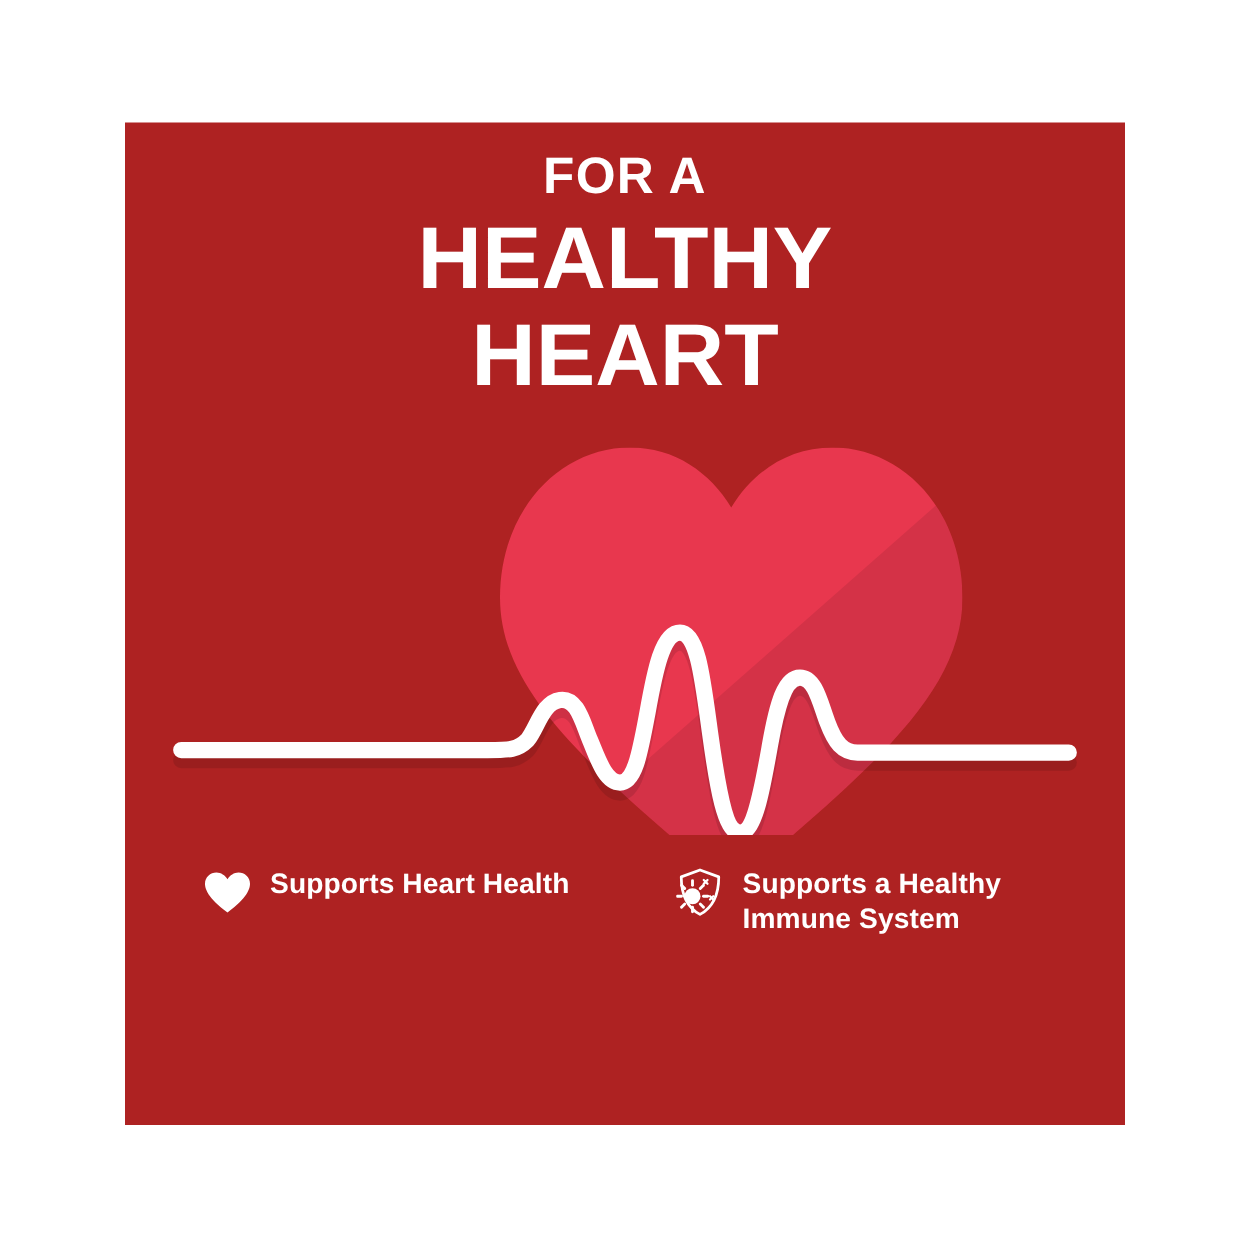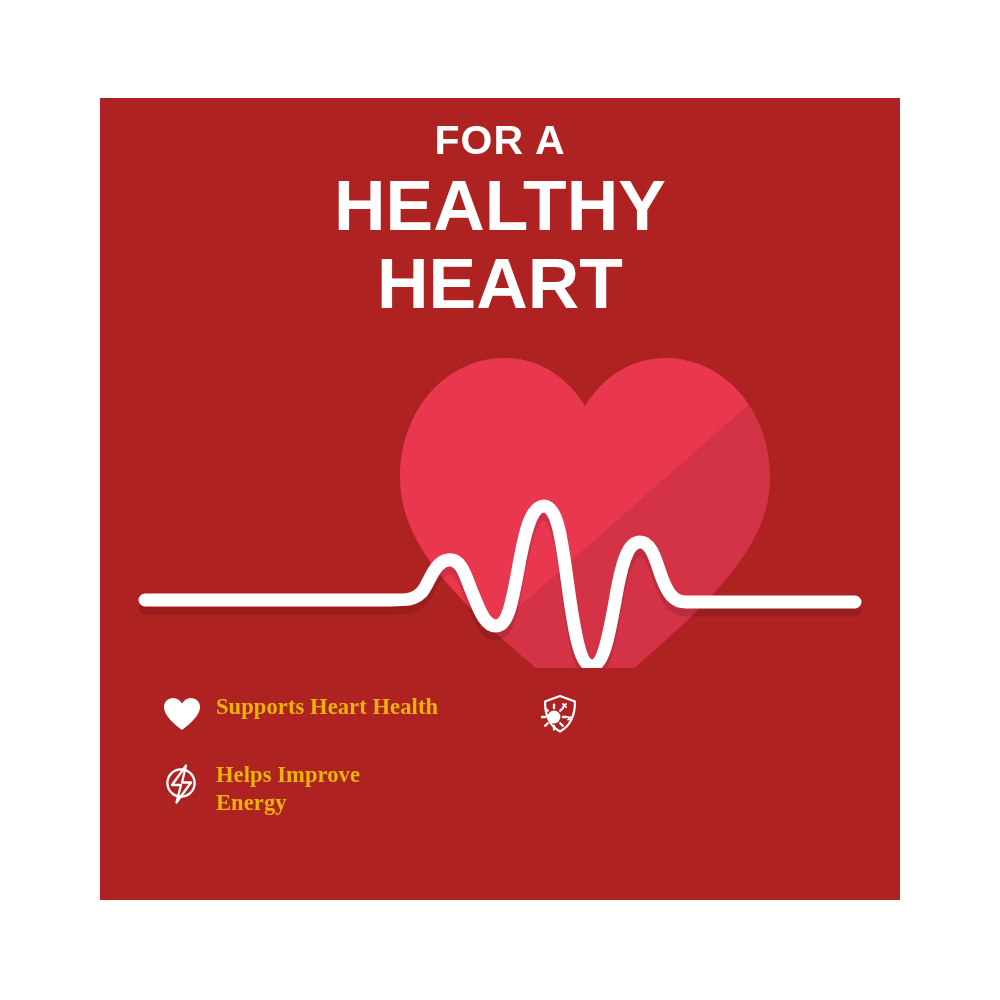--- a/index.html
+++ b/index.html
@@ -94,28 +94,27 @@
     flex: 0 0 auto;
     width: 40px;
     height: 44px;
     display: flex;
     align-items: center;
     justify-content: center;
     margin-top: 2px;
   }
   .feature-icon svg { display: block; }
   .feature-label {
-    color: #eab308;
+    color: #ffffff;
     font-size: 22.5px;
     font-weight: bold;
     line-height: 1.24;
     letter-spacing: 0.1px;
     padding-top: 3px;
     white-space: pre-line;
-    font-family: Liberation Serif, serif;
   }
   
   .feature.row2 .feature-icon { margin-top: 4px; }
 </style>
 </head>
 <body>
 
 <div id="stage">
 
   <div class="panel">
@@ -214,31 +213,21 @@
                 <path d="M4.2,23 L0.8,23"></path>
                 <path d="M21.8,23 L25.2,23"></path>
                 <path d="M6.8,16.8 L4.2,14.2"></path>
                 <path d="M19.2,29.2 L21.8,31.8"></path>
                 <path d="M19.2,16.8 L21.8,14.2"></path>
                 <path d="M6.8,29.2 L4.2,31.8"></path>
               </g>
             </g>
           </svg>
         </span>
+        <span class="feature-label">Supports a Healthy
+Immune System</span>
       </div>
 
 
-      <div class="feature row2">
-        <span class="feature-icon">
-          <svg width="40" height="42" viewBox="0 0 40 42" xmlns="http://www.w3.org/2000/svg">
-            <g fill="none" stroke="#ffffff" stroke-width="2.3" stroke-linecap="round" stroke-linejoin="round">
-              <circle cx="19" cy="20" r="13.6"></circle>
-              <path d="M24,2.5 L10,22 L19,22 L14.5,39.5 L29,19.5 L20,19.5 Z"></path>
-            </g>
-          </svg>
-        </span>
-        <span class="feature-label">Helps Improve
-Energy</span>
-      </div>
 
     </div>
   </div>
 </div>
 
 </body></html>

